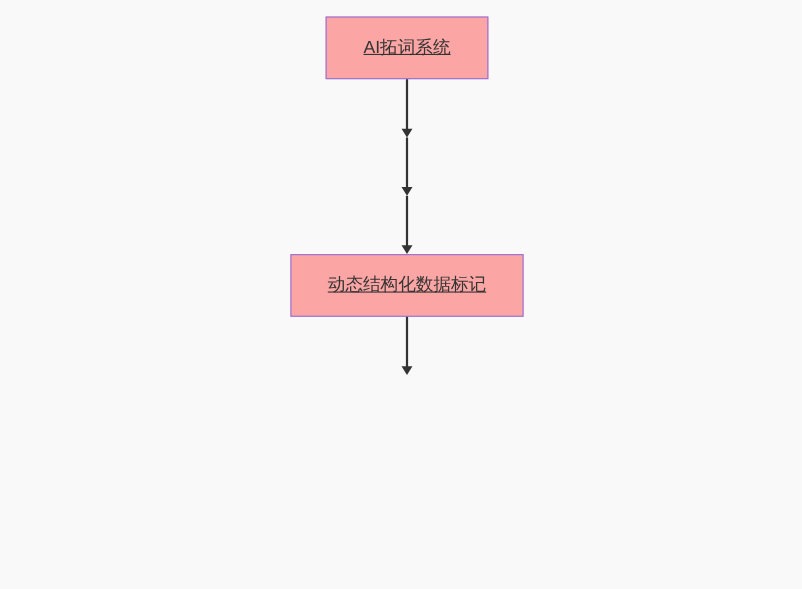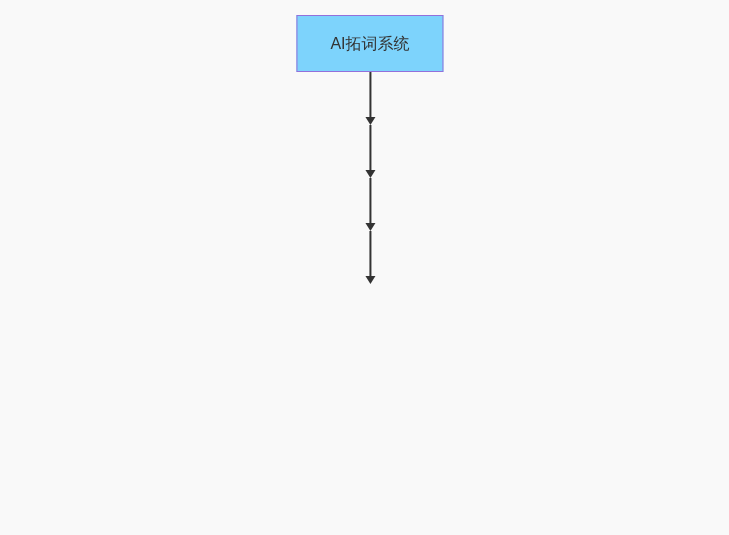--- a/index.html
+++ b/index.html
@@ -17,29 +17,30 @@
   .flowchart {
     position: absolute;
     left: 370px;
     top: 15px;
     transform: translateX(-50%);
     display: flex;
     flex-direction: column;
     align-items: center;
   }
   .node {
-    background: #7dd3fc;
+    background: #fca5a5;
     border: 1px solid #9370DB;
     color: #333333;
     font-size: 16px;
     line-height: 23px;
     padding: 16px 33px;
     text-align: center;
     white-space: nowrap;
     box-shadow: 0 0 0 0 transparent;
+    text-decoration: underline;
   }
   .edge {
     height: 53px;
     display: flex;
     flex-direction: column;
     align-items: center;
   }
   .edge .line {
     width: 2px;
     flex: 1 1 auto;
@@ -73,20 +74,23 @@
     <div class="line"></div>
     <div class="head"></div>
   </div>
 
 
   <div class="edge">
     <div class="line"></div>
     <div class="head"></div>
   </div>
 
+  <div class="node">
+    <span>动态结构化数据标记</span>
+  </div>
 
   <div class="edge">
     <div class="line"></div>
     <div class="head"></div>
   </div>
 
 
 </div>
 
 </body></html>

